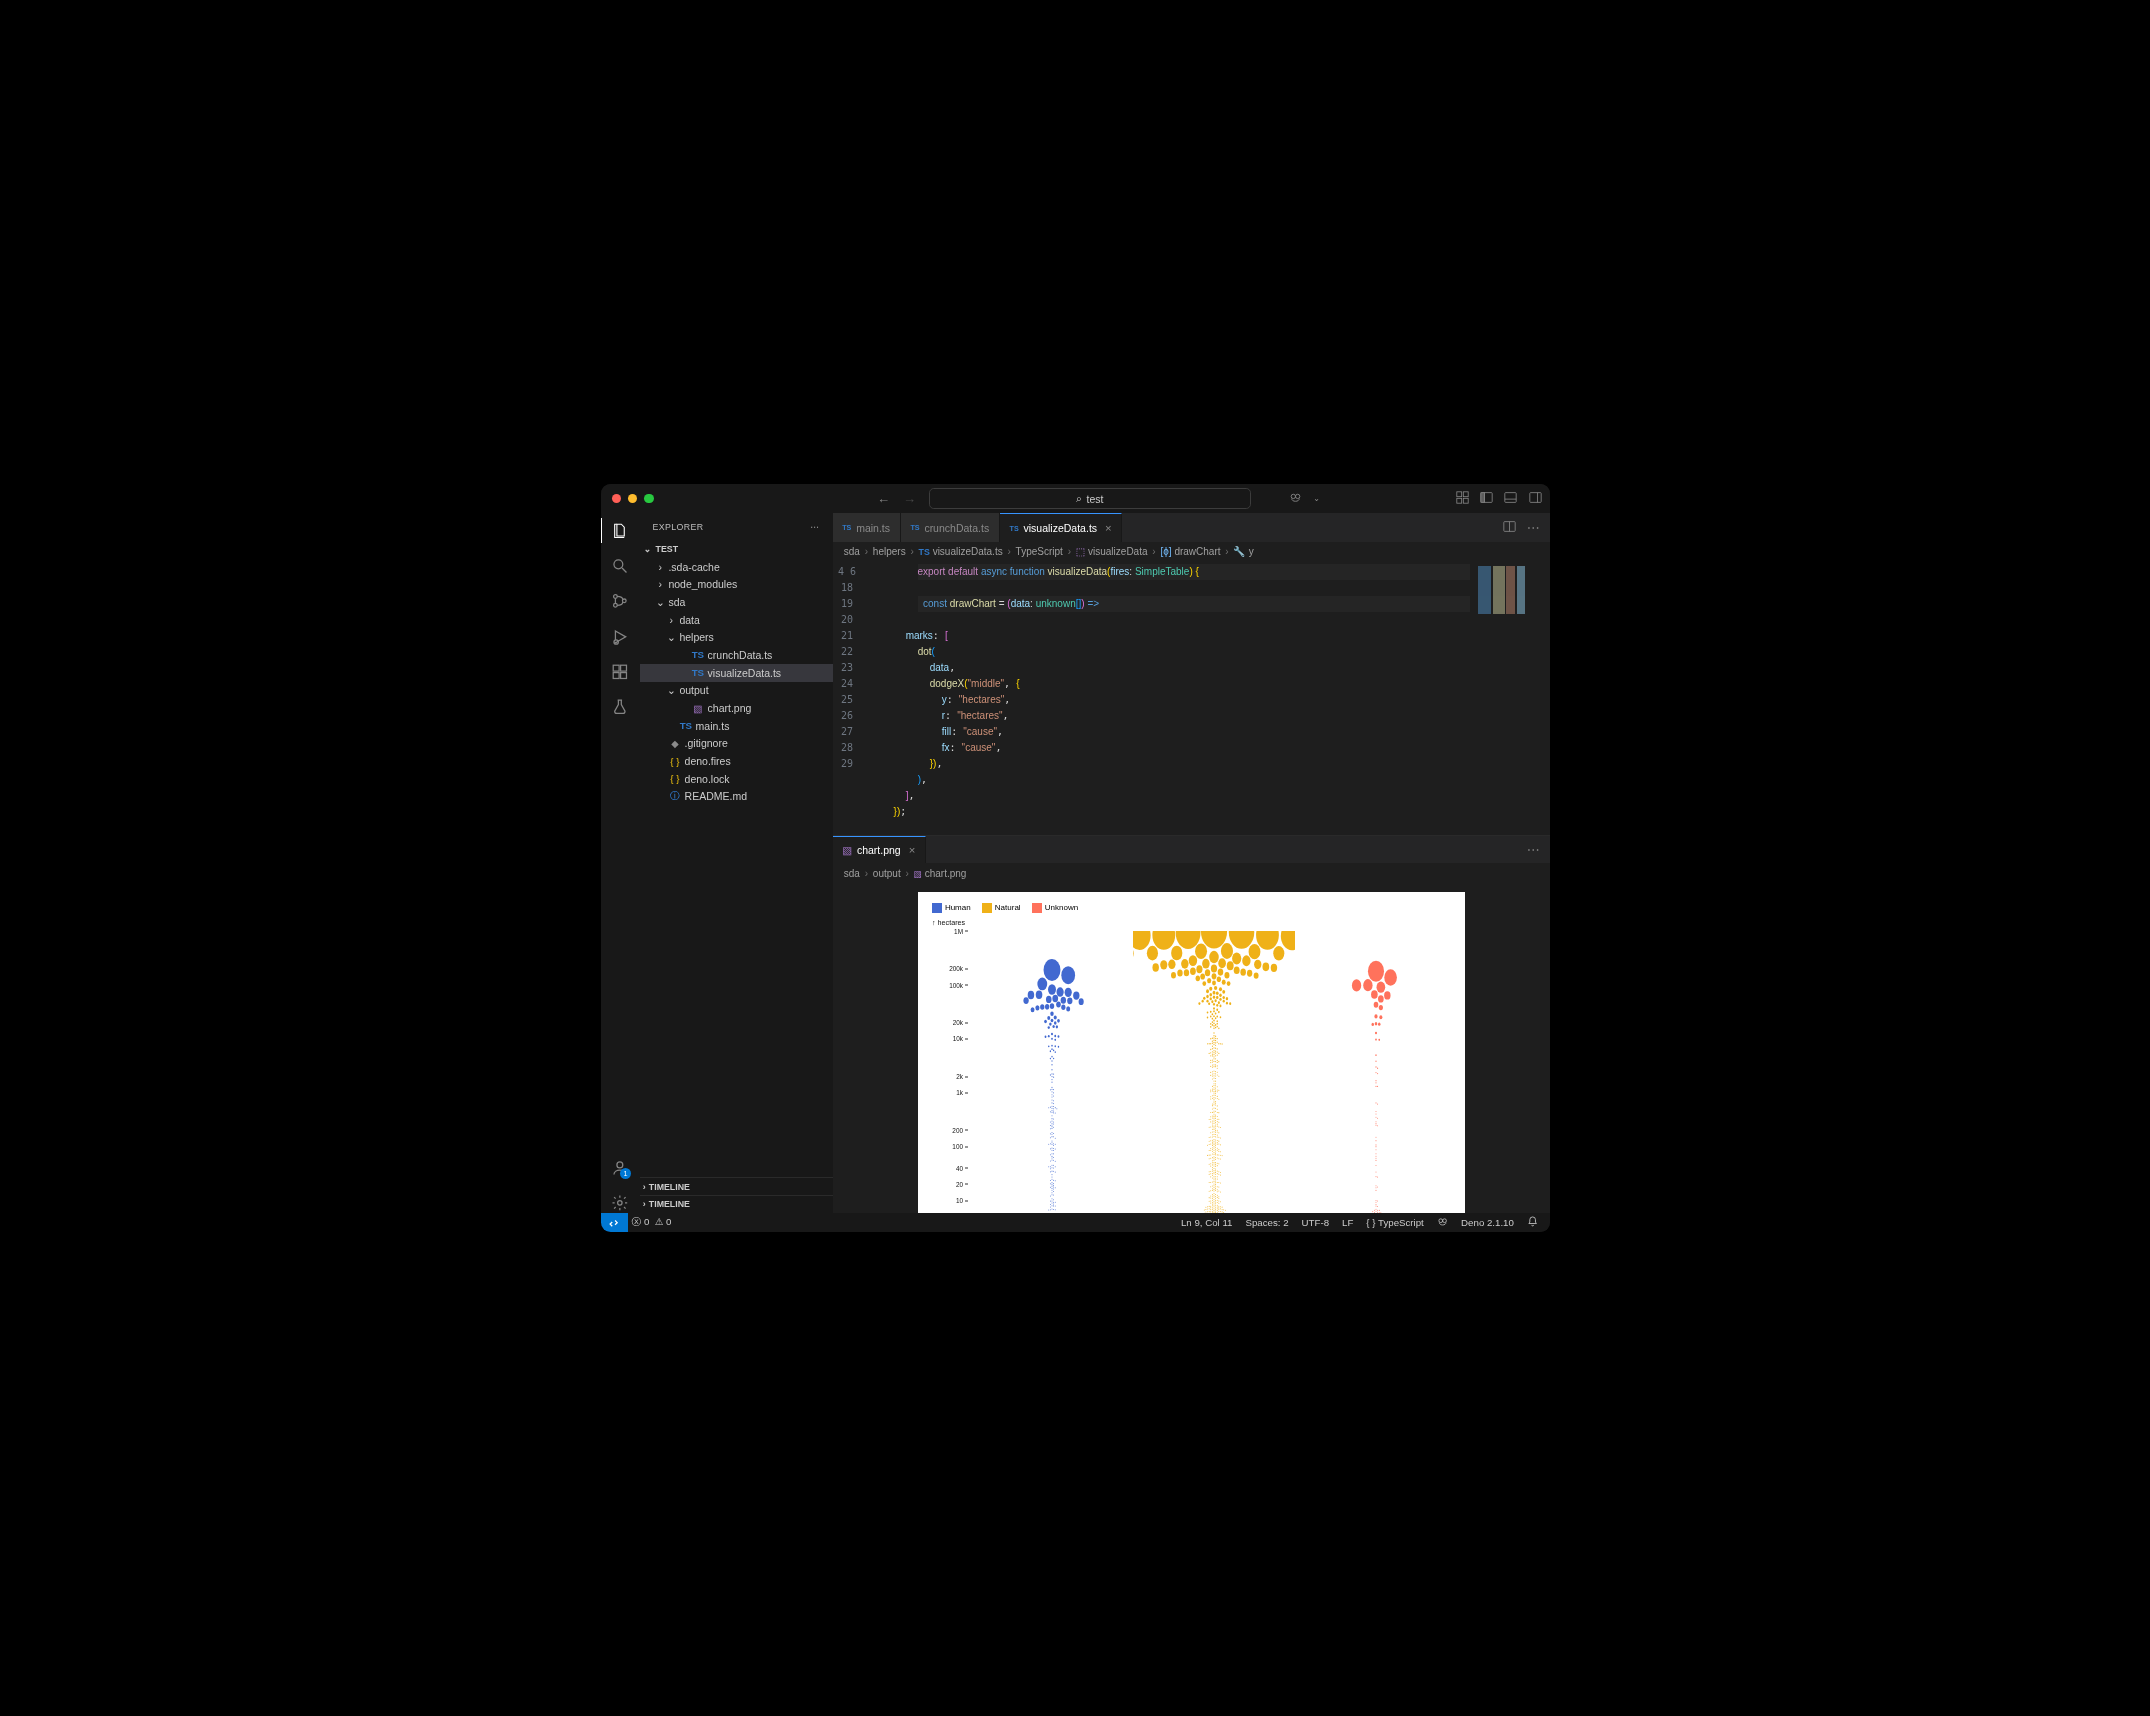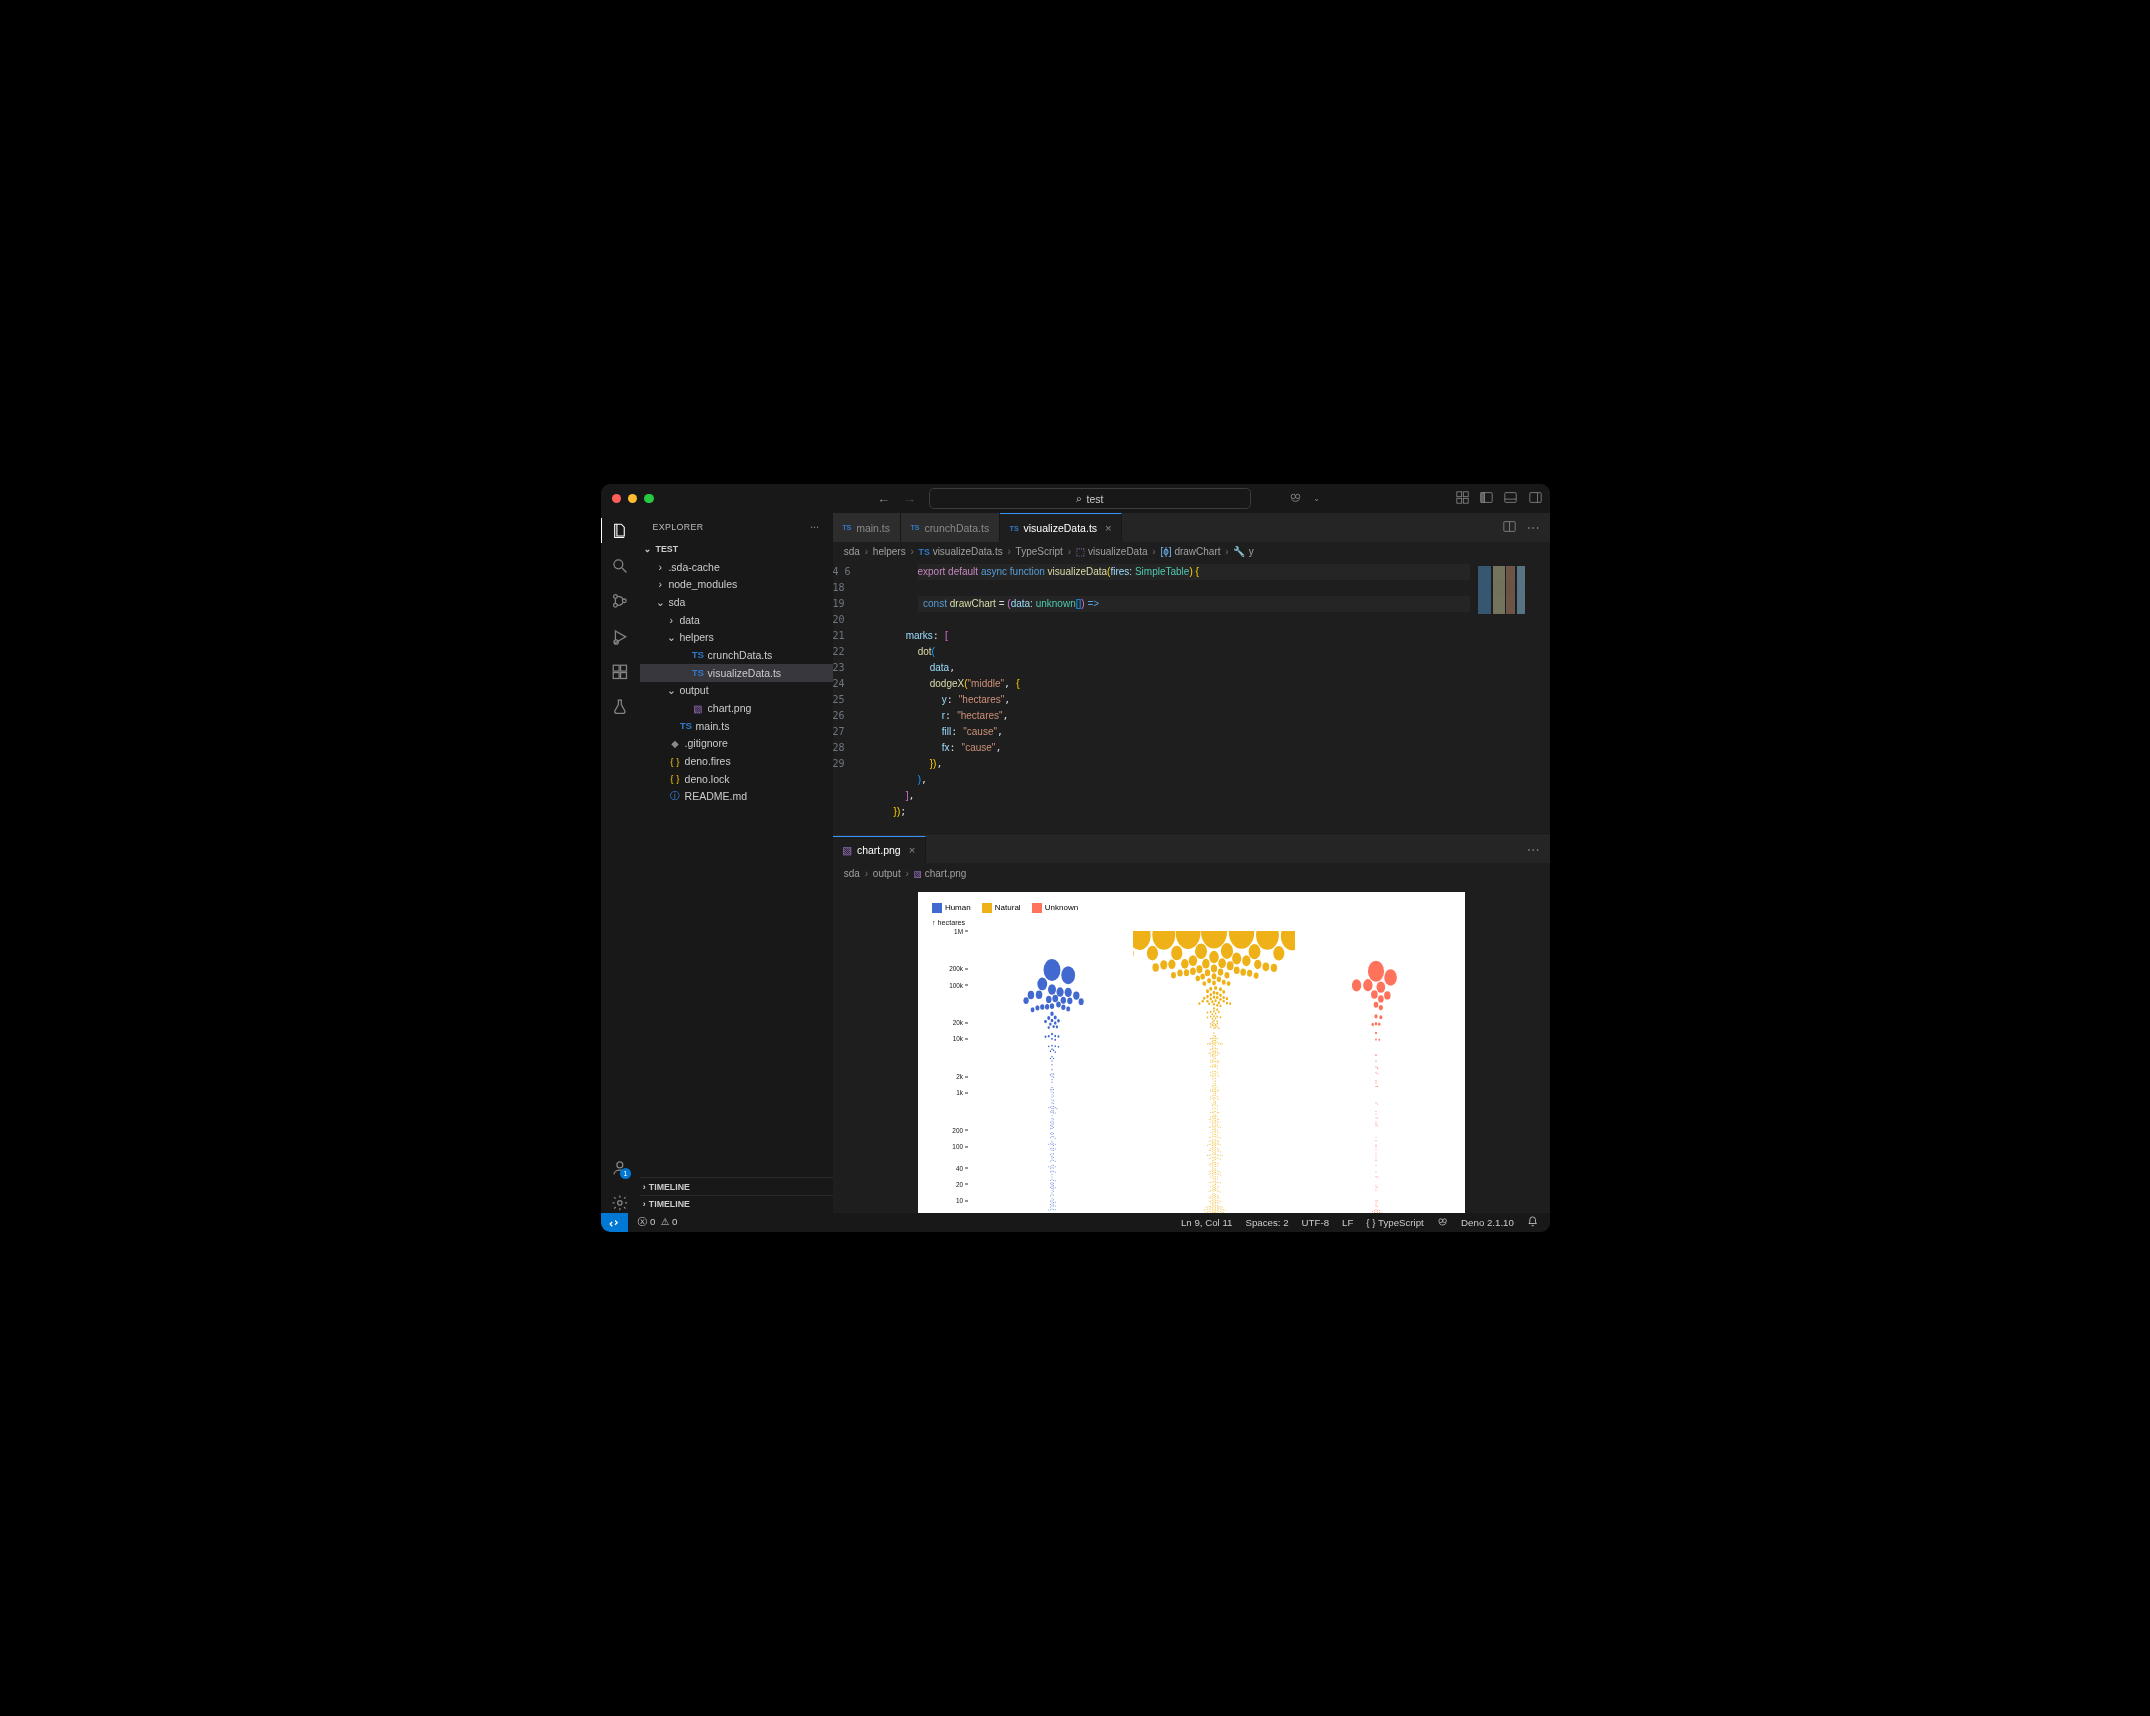--- a/index.html
+++ b/index.html
@@ -71,37 +71,37 @@
   .tab{display:flex;align-items:center;gap:4.8px;padding:0 9.7px;background:var(--tab-inactive);color:var(--fg-dim);font-size:10.5px;border-right:0.8px solid var(--bg-dark);}
   .tab.active{background:var(--tab-active);color:#fff;border-top:0.8px solid var(--tab-border);}
   .tab .close{color:var(--fg-dim);font-size:11.3px;margin-left:3.2px;}
   .tab-actions{margin-left:auto;display:flex;align-items:center;gap:11.3px;padding:0 9.7px;color:var(--fg-dim);}
   
   .crumb{height:19.3px;display:flex;align-items:center;gap:4.8px;padding:0 11.3px;font-size:10px;color:#a0a0a0;background:var(--bg);}
   .crumb .sep{color:#6e6e6e;}
   .crumb .ic{font-size:8.8px;}
   
   .code-wrap{flex:1;display:flex;position:relative;min-height:0;}
-  .gutter{width:37px;text-align:left;padding:3.2px 8px 3.2px 0;color:#6e7681;font-family:Menlo,Consolas,monospace;font-size:10px;line-height:16px;}
+  .gutter{width:37px;text-align:center;padding:3.2px 8px 3.2px 0;color:#6e7681;font-family:Menlo,Consolas,monospace;font-size:10px;line-height:16px;}
   .code{flex:1;padding:3.2px 0;font-family:Menlo,Consolas,monospace;font-size:10px;line-height:16px;color:#d4d4d4;white-space:pre;overflow:hidden;}
   .hl-line{background:rgba(255,255,255,0.03);display:block;margin-left:48px;}
   .minimap{position:absolute;top:0;right:0;width:80px;height:100%;background:linear-gradient(#1e1e1e,#1e1e1e);opacity:.9;}
   .minimap .mm{position:absolute;top:4.8px;left:8px;right:4.8px;height:48px;background:
     linear-gradient(90deg,#569cd6 0 20%,transparent 20% 22%,#dcdcaa 22% 40%,transparent 40% 42%,#ce9178 42% 55%,transparent 55% 58%,#9cdcfe 58% 70%,transparent 70%) 0 0/100% 3.2px repeat-y;
     opacity:.5;}
   
   .lower{height:378px;border-top:0.8px solid var(--border);display:flex;flex-direction:column;background:var(--bg);}
   .lower .tabbar{height:27px;}
   .lower .crumb{height:21px;}
   .preview{flex:1;display:flex;align-items:flex-start;justify-content:center;padding:8px;overflow:auto;}
   .chart-img{background:#fff;width:547px;height:378px;position:relative;font-family:Helvetica,Arial,sans-serif;}
   
   .statusbar{height:19.3px;background:var(--bg-dark);display:flex;align-items:center;font-size:9.7px;color:var(--fg);padding:0 0 0 0;}
   .sb-remote{background:var(--accent);color:#fff;height:100%;width:27px;display:flex;align-items:center;justify-content:center;}
-  .sb-left{display:flex;gap:11.3px;align-items:center;padding-left:10px;}
+  .sb-left{display:flex;gap:11.3px;align-items:center;padding-left:4px;}
   .sb-right{margin-left:auto;display:flex;gap:13px;align-items:center;padding-right:11.3px;}
   
   .chart-img .legend{position:absolute;top:11.3px;left:14.5px;display:flex;gap:11.3px;font-size:8px;align-items:center;}
   .legend .sw{width:9.7px;height:9.7px;display:inline-block;margin-right:3.2px;vertical-align:middle;}
   .chart-img .yaxis-lbl{position:absolute;top:26px;left:14.5px;font-size:7.2px;color:#111;}
   .chart-img .yaxis{position:absolute;top:39px;left:14.5px;bottom:32px;width:31px;font-size:6.4px;color:#111;}
   .ytick{position:absolute;right:0;transform:translateY(-50%);white-space:nowrap;}
   .ytick::after{content:"";position:absolute;right:-4.8px;top:50%;width:3.2px;border-top:0.8px solid #333;}
   .chart-img .facets{position:absolute;left:53px;right:8px;top:39px;bottom:22.5px;display:flex;}
   .facet{flex:1;position:relative;}

